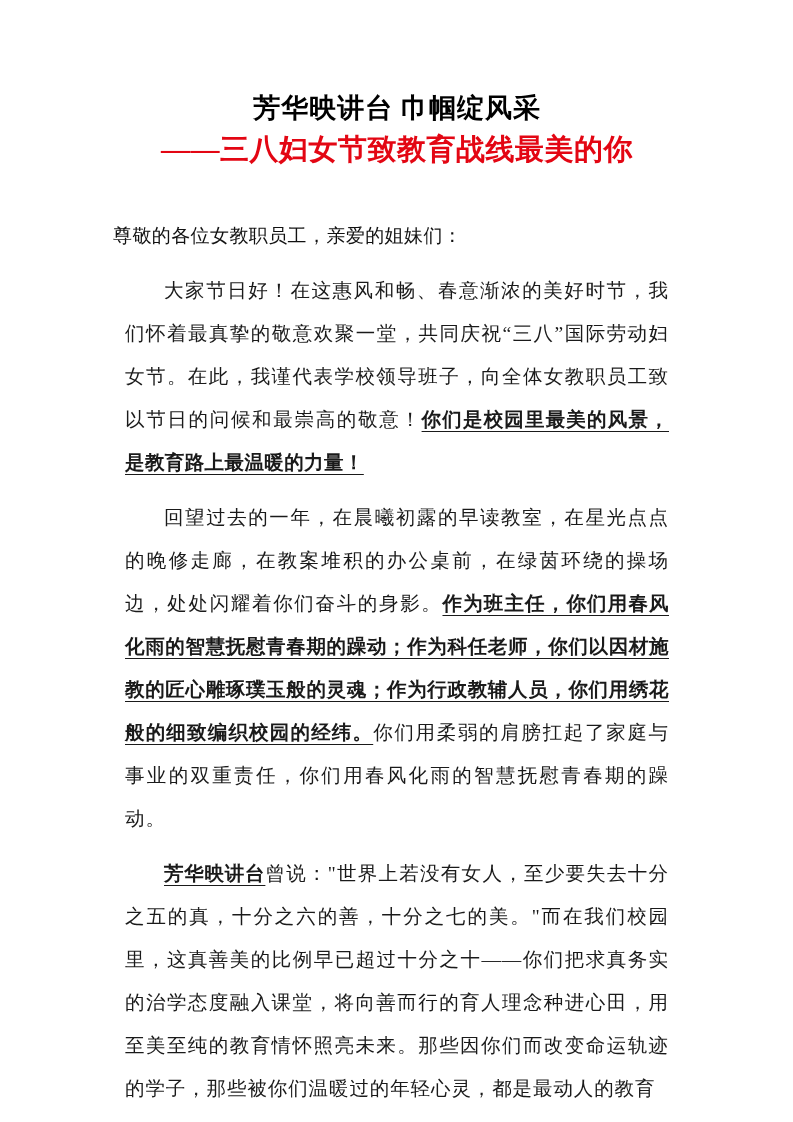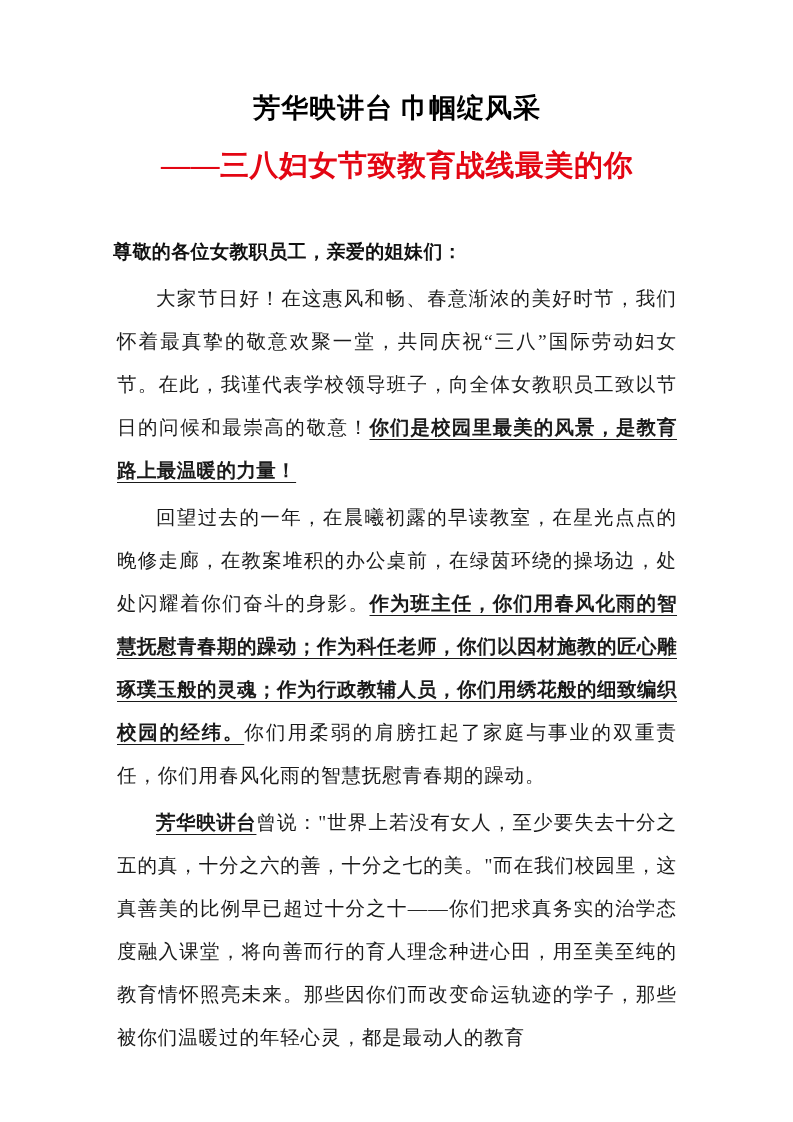--- a/index.html
+++ b/index.html
@@ -46,42 +46,42 @@
     white-space: pre;
   }
 
   .doc-title-sub {
     font-family: "Liberation Serif", "DejaVu Serif", serif;
     font-size: 29px;
     font-weight: 700;
     color: #e30613;
     letter-spacing: 0.5px;
     line-height: 42px;
-    margin-top: 16px;
+    margin-top: 0;
     white-space: pre;
   }
 
   
   .body-block {
     margin-top: 44px;
   }
 
   .salutation {
     font-family: "Liberation Serif", "DejaVu Serif", serif;
     font-size: 19px;
-    font-weight: 700;
+    font-weight: 400;
     color: #111111;
     line-height: 43px;
     letter-spacing: 0.4px;
     text-align: justify;
     text-justify: inter-ideograph;
   }
 
   p.para {
-    margin: 4px;
+    margin: 12px;
     font-family: "Liberation Serif", "DejaVu Serif", serif;
     font-size: 19.5px;
     font-weight: 400;
     color: #1a1a1a;
     line-height: 43px;
     letter-spacing: 0.9px;
     text-align: justify;
     text-justify: inter-ideograph;
     text-indent: 2em;
     word-break: break-all;

